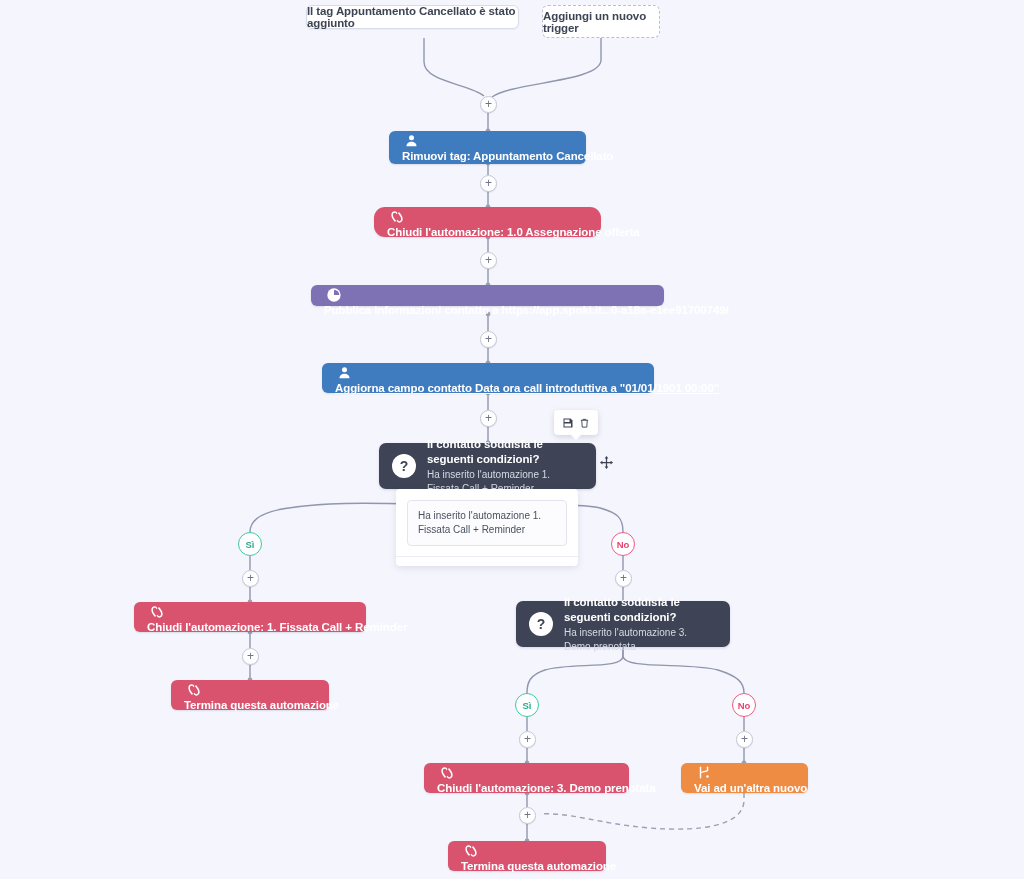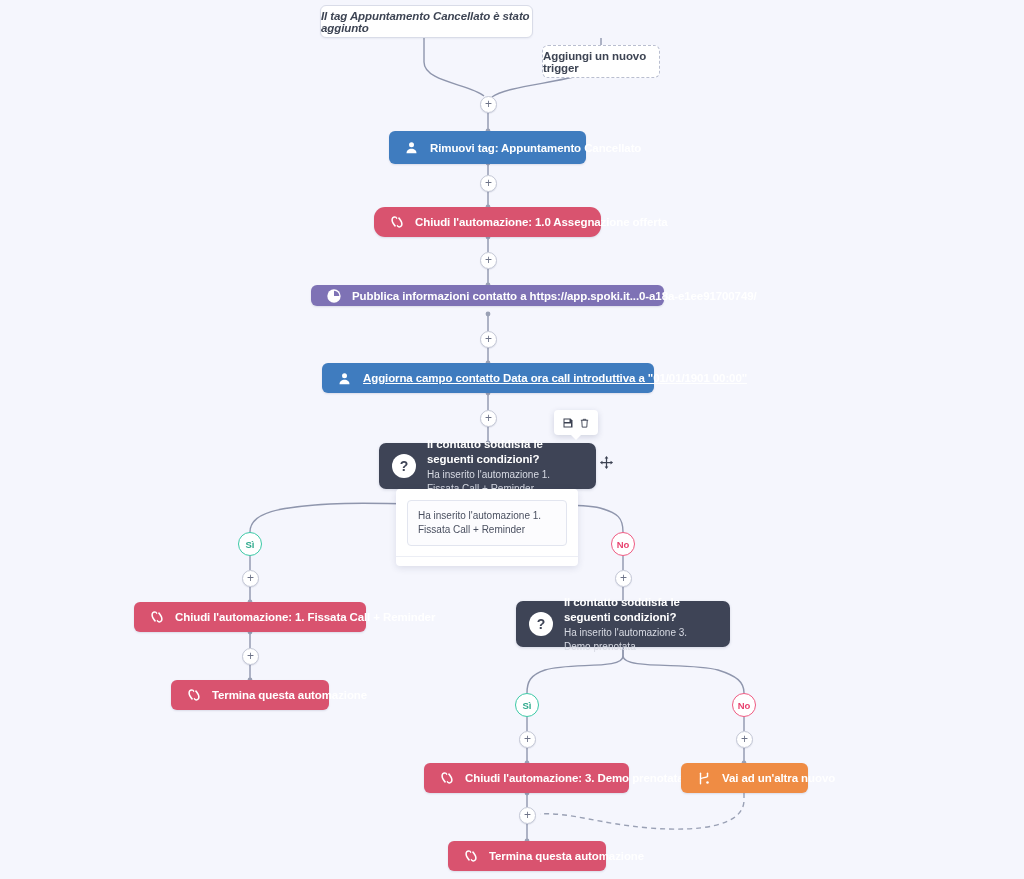--- a/index.html
+++ b/index.html
@@ -51,29 +51,29 @@
     border: 1px dashed #b9bed0;
     background: #ffffff;
     box-shadow: none;
     color: #3d4453;
   }
 
   
   .pill {
     border-radius: 6px;
     display: flex;
-    align-items: center;
     padding: 0 16px 0 13px;
     color: #ffffff;
     font-size: 11.5px;
     font-weight: bold;
     letter-spacing: -0.1px;
     white-space: nowrap;
     box-shadow: 0 1px 2px rgba(40,50,90,.13);
     cursor: pointer;
+    flex-direction: column;
   }
   .pill .ic {
     width: 19px;
     height: 19px;
     margin-right: 9px;
     flex: 0 0 19px;
     display: flex;
     align-items: center;
     justify-content: center;
   }
@@ -282,25 +282,25 @@
       <circle cx="250" cy="632" r="2.4"></circle>
       <circle cx="250" cy="680" r="2.4"></circle>
       <circle cx="623" cy="603" r="2.4"></circle>
       <circle cx="527" cy="763" r="2.4"></circle>
       <circle cx="527" cy="793" r="2.4"></circle>
       <circle cx="744" cy="763" r="2.4"></circle>
       <circle cx="527" cy="841" r="2.4"></circle>
     </g>
   </svg>
 
-  <div class="abs trigger" style="left:320px; top:5px; width:213px; height:33px;font-style:italic;">
+  <div class="abs trigger" style="left:306px; top:5px; width:213px; height:24px;">
     <span>Il tag Appuntamento Cancellato è stato aggiunto</span>
   </div>
 
-  <div class="abs trigger dashed" style="left:542px; top:5px; width:118px; height:33px;margin-top:40px;">
+  <div class="abs trigger dashed" style="left:542px; top:5px; width:118px; height:33px;">
     <span>Aggiungi un nuovo trigger</span>
   </div>
 
   <div class="abs plus" style="left:480px; top:96px;">
     <span>+</span>
   </div>
 
   <div class="abs pill blue" style="left:389px; top:131px; width:197px; height:33px;">
     <span class="ic">
       <svg width="15" height="15" viewBox="0 0 24 24" fill="#ffffff">

